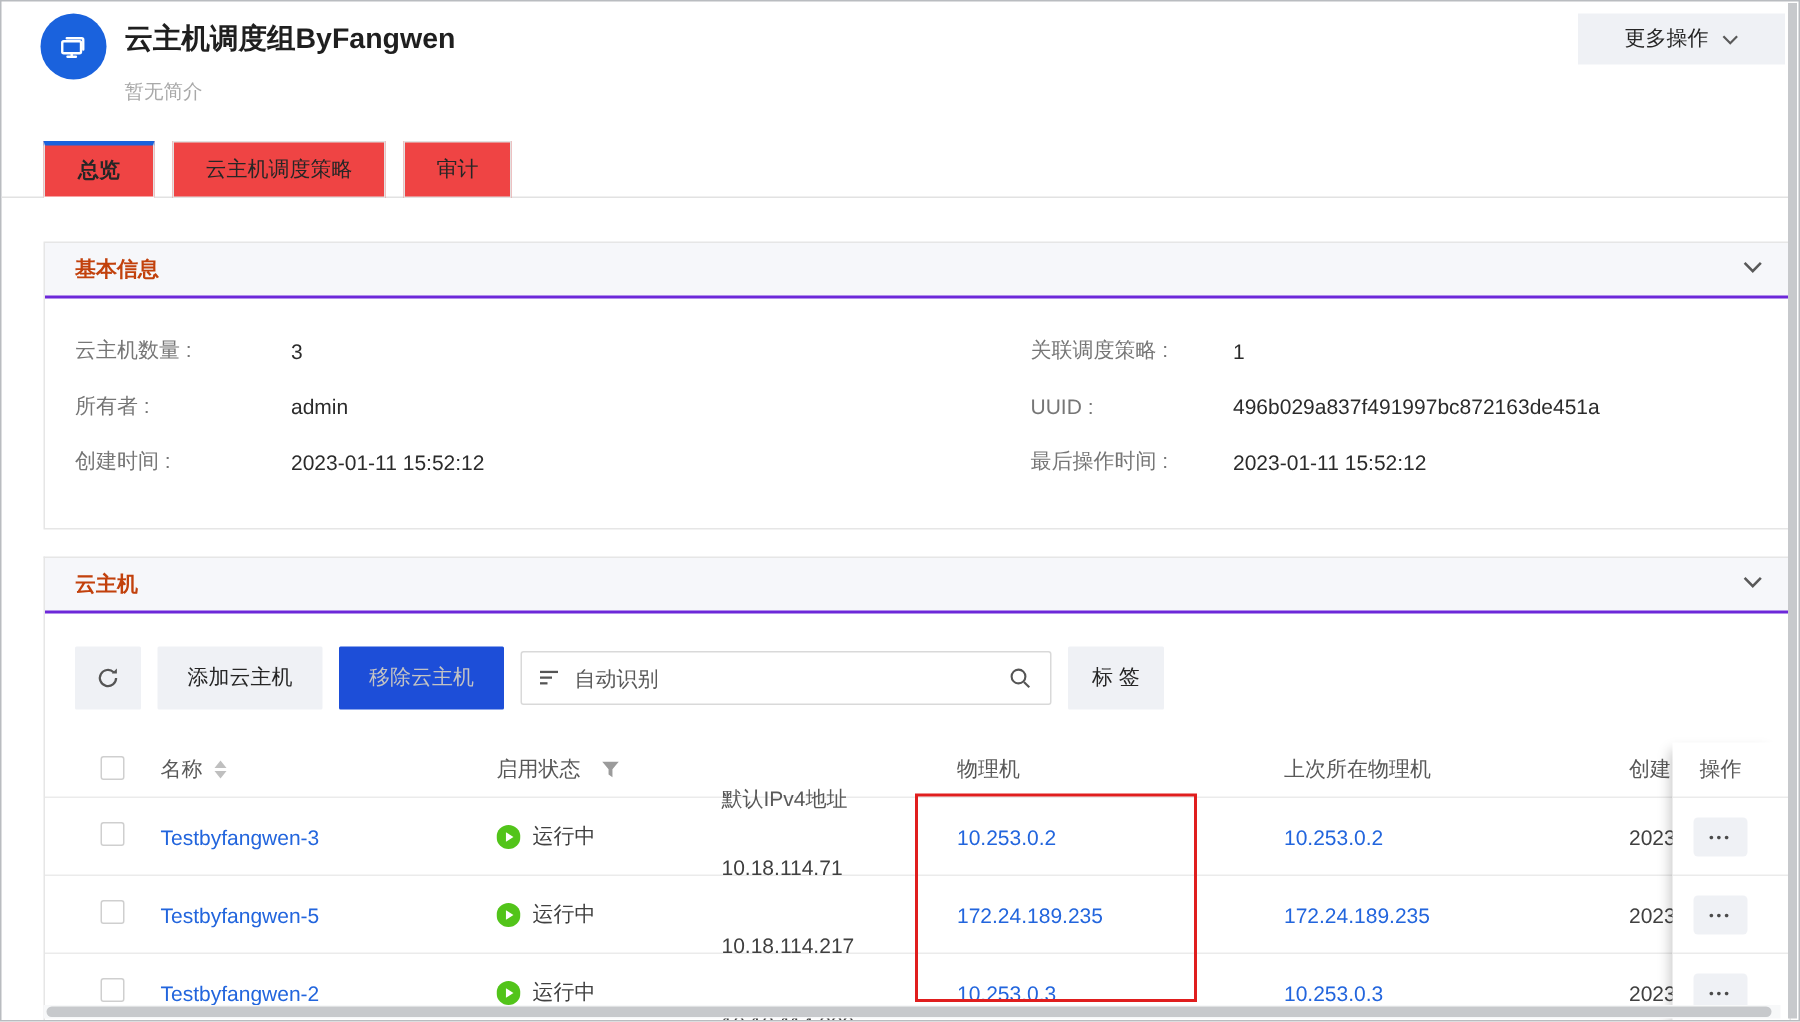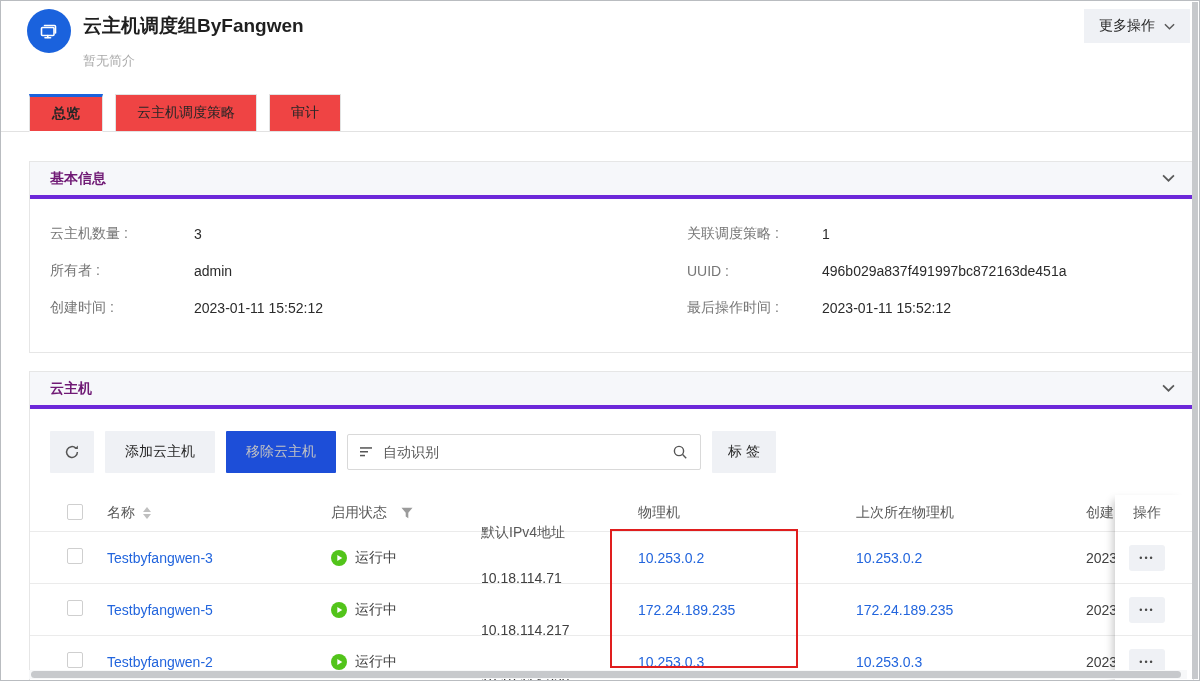--- a/index.html
+++ b/index.html
@@ -10,38 +10,38 @@
     background:#ffffff;
     border:1px solid #b9bcc0;
     overflow:hidden;
     color:#262626;
   }
   
   .app-icon { position:absolute; left:26px; top:8px; width:44px; height:44px;
     border-radius:50%; background:#1a62dd; display:flex; align-items:center; justify-content:center; }
   .page-title { position:absolute; left:82px; top:12px; font-size:19px; font-weight:700; color:#1f1f1f; }
   .page-subtitle { position:absolute; left:82px; top:51px; font-size:13px; color:#a9a9a9; }
-  .more-btn { position:absolute; right:9px; top:8px; height:34px; padding:0 15px;
+  .more-btn { position:absolute; right:9px; top:8px; height:34px; padding:0 31px;
     background:#eff1f5; border:none; display:flex; align-items:center; gap:9px;
     font-size:14px; color:#262626; font-family:inherit; cursor:pointer; }
   .more-btn .chev { display:flex; color:#595959; }
   
   .tabs { position:absolute; left:0; top:93px; width:1193px; height:38px;
     border-bottom:1px solid #e2e2e2; padding-left:28px; display:flex; gap:12px; }
   .tab { height:38px; background:#ef4444; border:1px solid #e2e2e2; display:flex;
     align-items:center; padding:0 21px; font-size:14px; color:#262626; cursor:pointer; }
   .tab.active { border-top:3px solid #1a62dd; border-bottom:1px solid #fff;
     margin-bottom:-1px; font-weight:700; padding:0 22px; }
   
   .card { position:absolute; left:28px; width:1165px; border:1px solid #e6e6e6; background:#fff; }
   .card-basic { top:160px; }
   .card-vms { top:370px; height:311px; border-bottom:none; }
-  .section-header { height:37px; background:#f6f7fa; border-bottom:4px solid #6d28d9;
+  .section-header { height:37px; background:#f6f7fa; border-bottom:2px solid #6d28d9;
     display:flex; align-items:center; padding:0 20px; font-size:14px; font-weight:700;
-    color:#701a75; position:relative; }
+    color:#c2410c; position:relative; }
   .section-header .chev { position:absolute; right:18px; top:12px; color:#595959; cursor:pointer; }
   
   .info-body { display:grid; grid-template-columns:620px 1fr; padding:16px 0 26px; }
   .info-col-left { padding-left:20px; }
   .info-col-right { padding-left:37px; }
   .field { display:flex; height:37px; align-items:center; font-size:14px; }
   .field .lbl { color:#767676; width:144px; flex:none; }
   .info-col-right .field .lbl { width:135px; }
   .field .val { color:#2b2b2b; }
   

